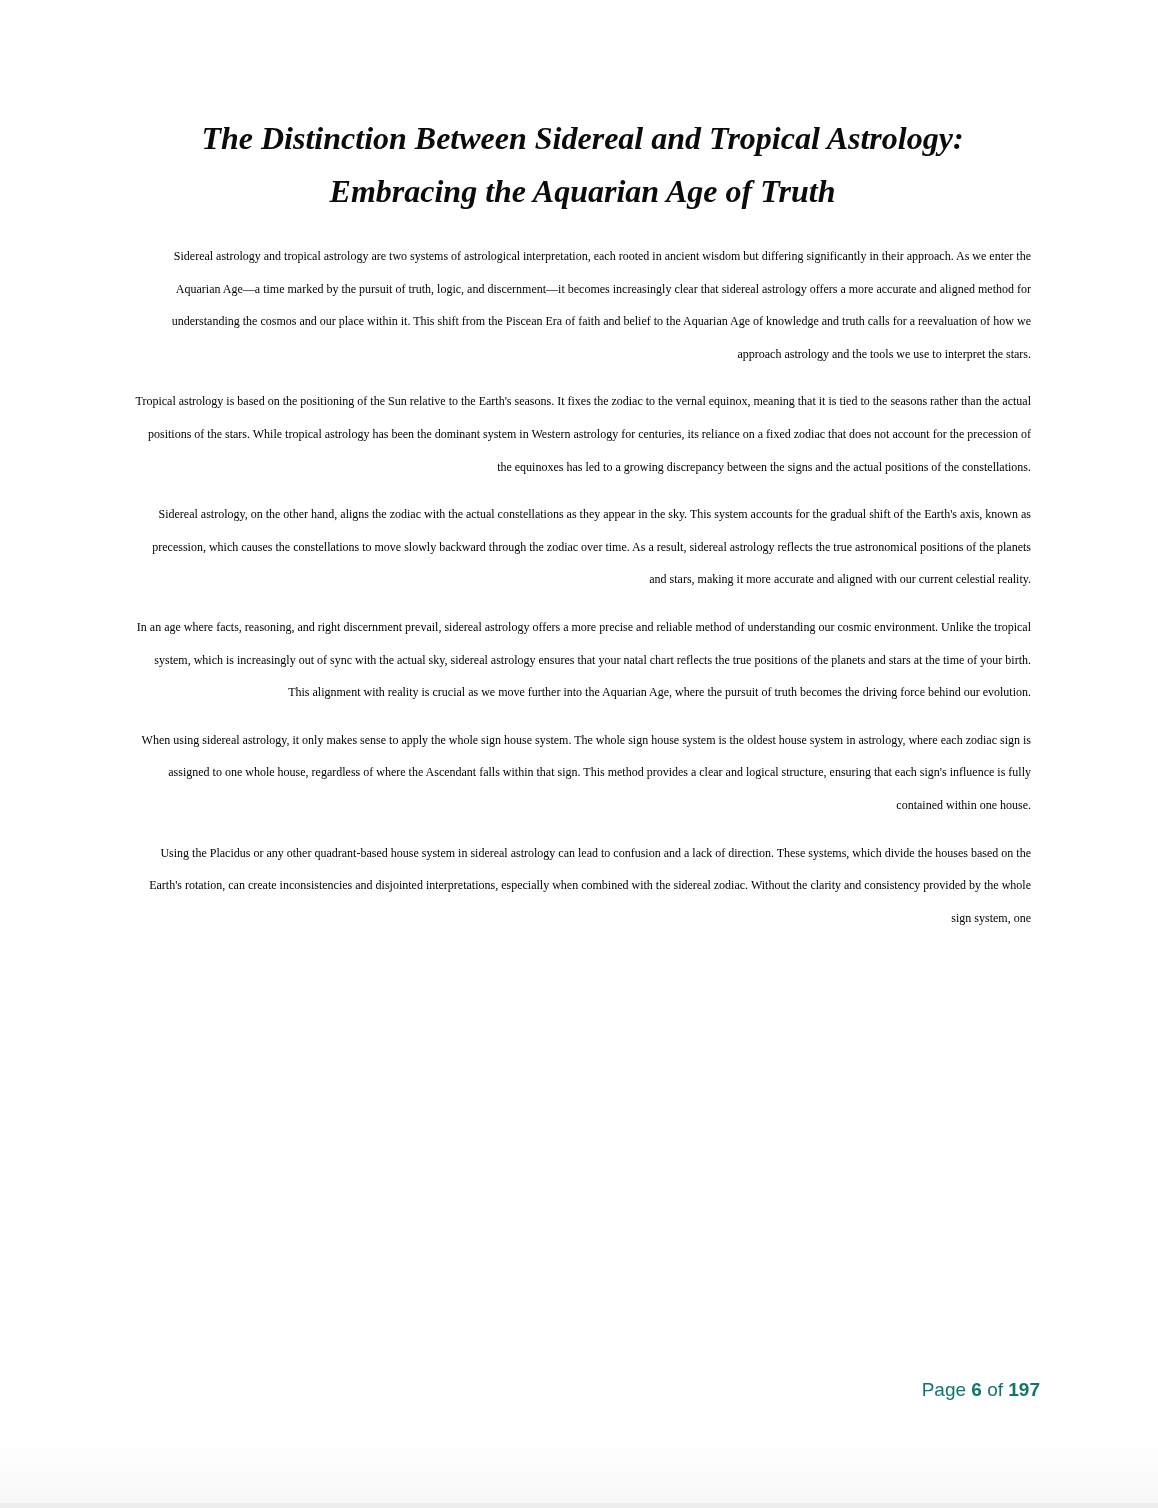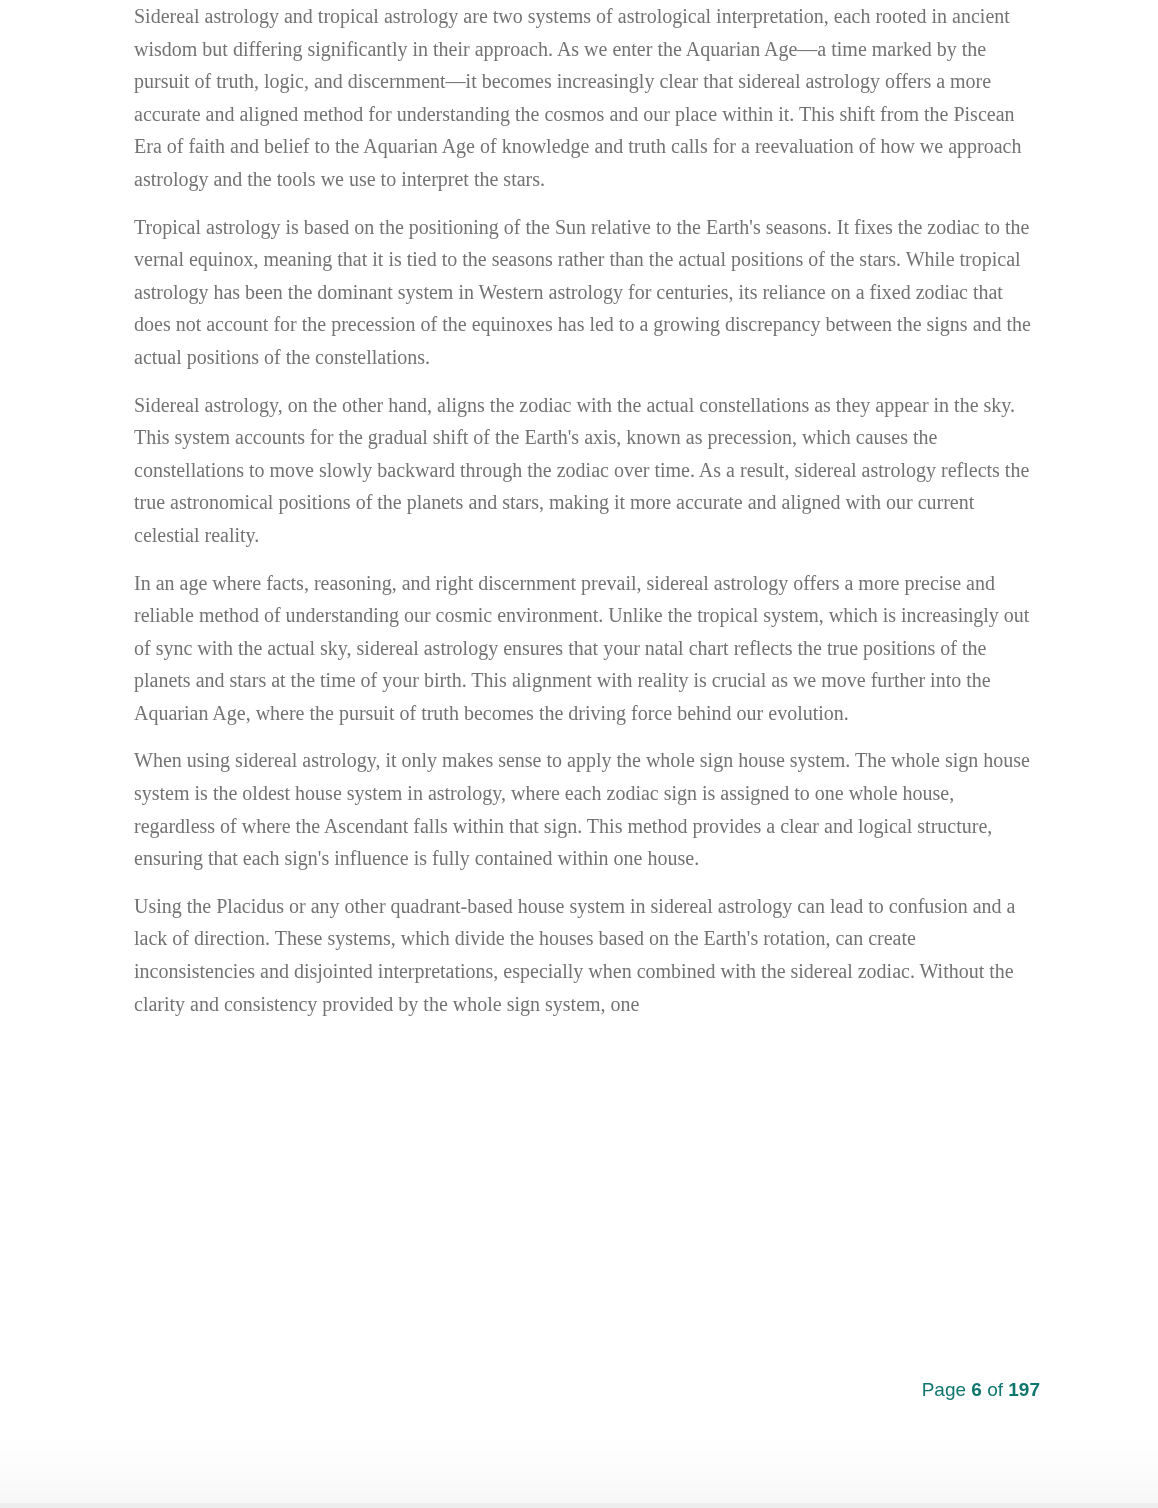--- a/index.html
+++ b/index.html
@@ -27,24 +27,24 @@
     line-height: 53px;
     text-align: center;
     color: #0b0b0b;
   }
   .doc-title .title-line {
     display: block;
   }
   .doc-body p {
     margin: 0 0 15px 0;
     font-family: "Liberation Serif", serif;
-    font-size: 20px;
+    font-size: 12px;
     line-height: 32.6px;
-    color: #737373;
-    text-align: left;
+    color: #000000;
+    text-align: right;
   }
   .page-footer {
     position: absolute;
     top: 1378px;
     right: 118px;
     font-family: "Liberation Sans", sans-serif;
     font-size: 19px;
     line-height: 24px;
     color: #0f766e;
     white-space: nowrap;
@@ -72,20 +72,24 @@
     height: 5px;
     background: #ededed;
     pointer-events: none;
   }
 </style>
 </head>
 <body>
 
 <div class="page">
   <div class="content">
+    <h1 class="doc-title">
+      <span class="title-line">The Distinction Between Sidereal and Tropical Astrology:</span>
+      <span class="title-line">Embracing the Aquarian Age of Truth</span>
+    </h1>
     <div class="doc-body">
       <p>Sidereal astrology and tropical astrology are two systems of astrological interpretation, each rooted in ancient wisdom but differing significantly in their approach. As we enter the Aquarian Age—a time marked by the pursuit of truth, logic, and discernment—it becomes increasingly clear that sidereal astrology offers a more accurate and aligned method for understanding the cosmos and our place within it. This shift from the Piscean Era of faith and belief to the Aquarian Age of knowledge and truth calls for a reevaluation of how we approach astrology and the tools we use to interpret the stars.</p>
       <p>Tropical astrology is based on the positioning of the Sun relative to the Earth's seasons. It fixes the zodiac to the vernal equinox, meaning that it is tied to the seasons rather than the actual positions of the stars. While tropical astrology has been the dominant system in Western astrology for centuries, its reliance on a fixed zodiac that does not account for the precession of the equinoxes has led to a growing discrepancy between the signs and the actual positions of the constellations.</p>
       <p>Sidereal astrology, on the other hand, aligns the zodiac with the actual constellations as they appear in the sky. This system accounts for the gradual shift of the Earth's axis, known as precession, which causes the constellations to move slowly backward through the zodiac over time. As a result, sidereal astrology reflects the true astronomical positions of the planets and stars, making it more accurate and aligned with our current celestial reality.</p>
       <p>In an age where facts, reasoning, and right discernment prevail, sidereal astrology offers a more precise and reliable method of understanding our cosmic environment. Unlike the tropical system, which is increasingly out of sync with the actual sky, sidereal astrology ensures that your natal chart reflects the true positions of the planets and stars at the time of your birth. This alignment with reality is crucial as we move further into the Aquarian Age, where the pursuit of truth becomes the driving force behind our evolution.</p>
       <p>When using sidereal astrology, it only makes sense to apply the whole sign house system. The whole sign house system is the oldest house system in astrology, where each zodiac sign is assigned to one whole house, regardless of where the Ascendant falls within that sign. This method provides a clear and logical structure, ensuring that each sign's influence is fully contained within one house.</p>
       <p>Using the Placidus or any other quadrant-based house system in sidereal astrology can lead to confusion and a lack of direction. These systems, which divide the houses based on the Earth's rotation, can create inconsistencies and disjointed interpretations, especially when combined with the sidereal zodiac. Without the clarity and consistency provided by the whole sign system, one</p>
     </div>
   </div>
 

